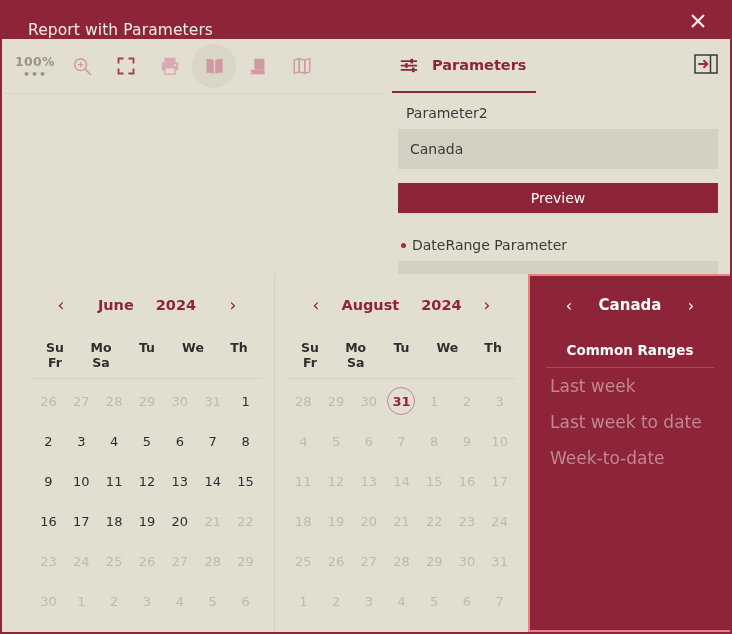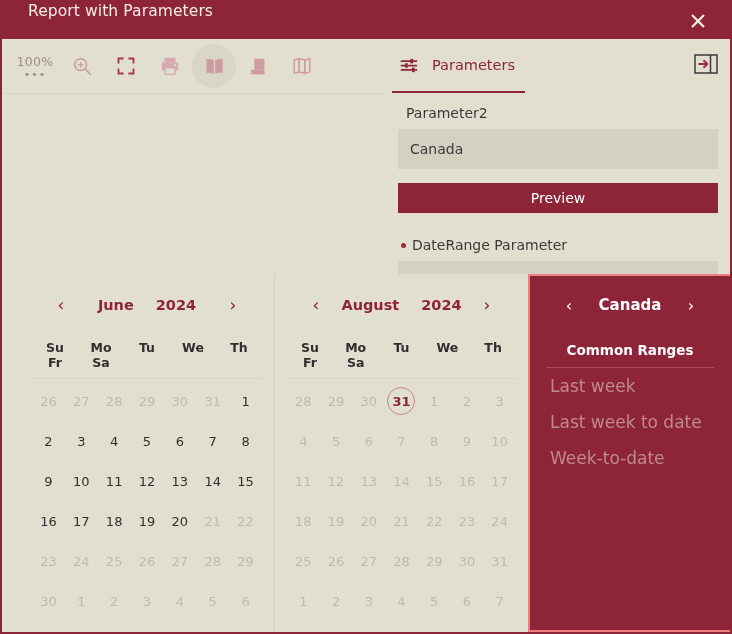--- a/index.html
+++ b/index.html
@@ -15,42 +15,42 @@
     border: 2px solid #8E2438;
     background: #E2DFD0;
     overflow: hidden;
   }
 
   
   .titlebar {
     position: absolute; left: 0; top: 0;
     width: 100%; height: 37px;
     background: #8E2438;
-    display: flex; align-items: flex-start;
-    padding: 0 0 12px 26px;
+    display: flex; align-items: flex-end;
+    padding: 0 0 0 26px;
   }
   .title-text {
     color: #F4EFE6;
     font-size: 15.5px;
     letter-spacing: .1px;
   }
   .close-btn {
     position: absolute; right: 10px; top: 0;
     width: 44px; height: 37px;
     display: flex; align-items: center; justify-content: center;
     cursor: pointer;
   }
   .close-btn svg { display: block; }
 
   
   .toolbar {
     position: absolute; left: 2px; top: 37px;
     width: 728px; height: 54px;
     background: #E2DFD0;
-    display: flex; align-items: center;
+    display: flex; align-items: center; font-weight: bold;
   }
   .zoom-block {
     width: 50px; margin-left: 6px;
     display: flex; flex-direction: column; align-items: center;
     cursor: pointer;
   }
   .zoom-pct {
     font-size: 12.5px; color: #9a9384; letter-spacing: .3px;
   }
   .zoom-dots {

